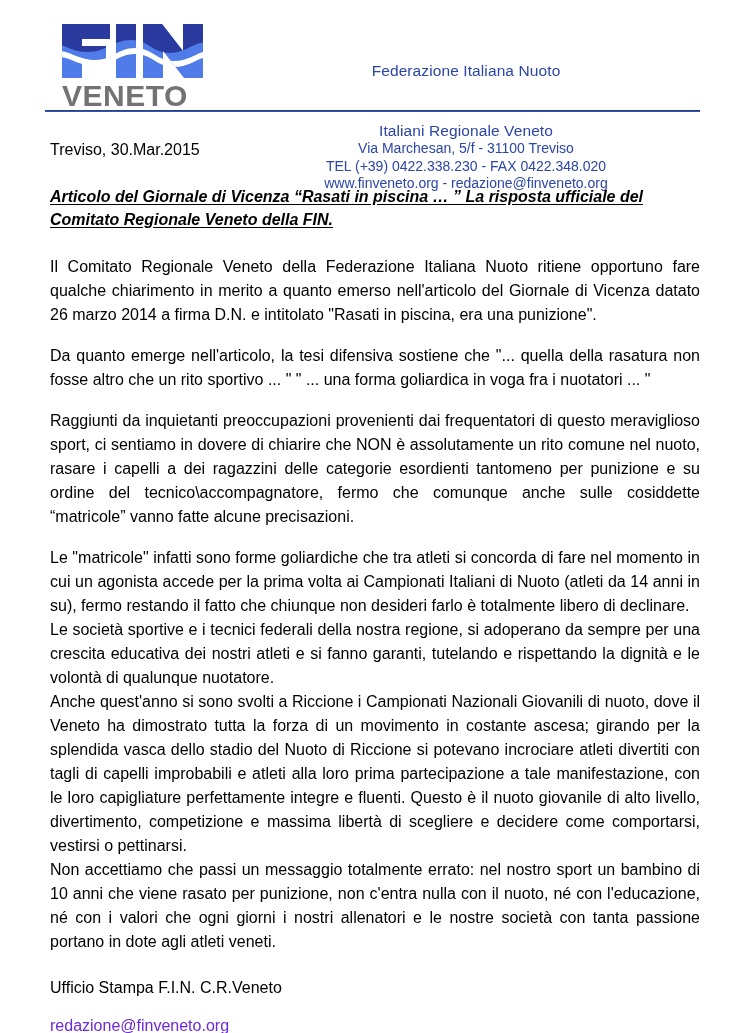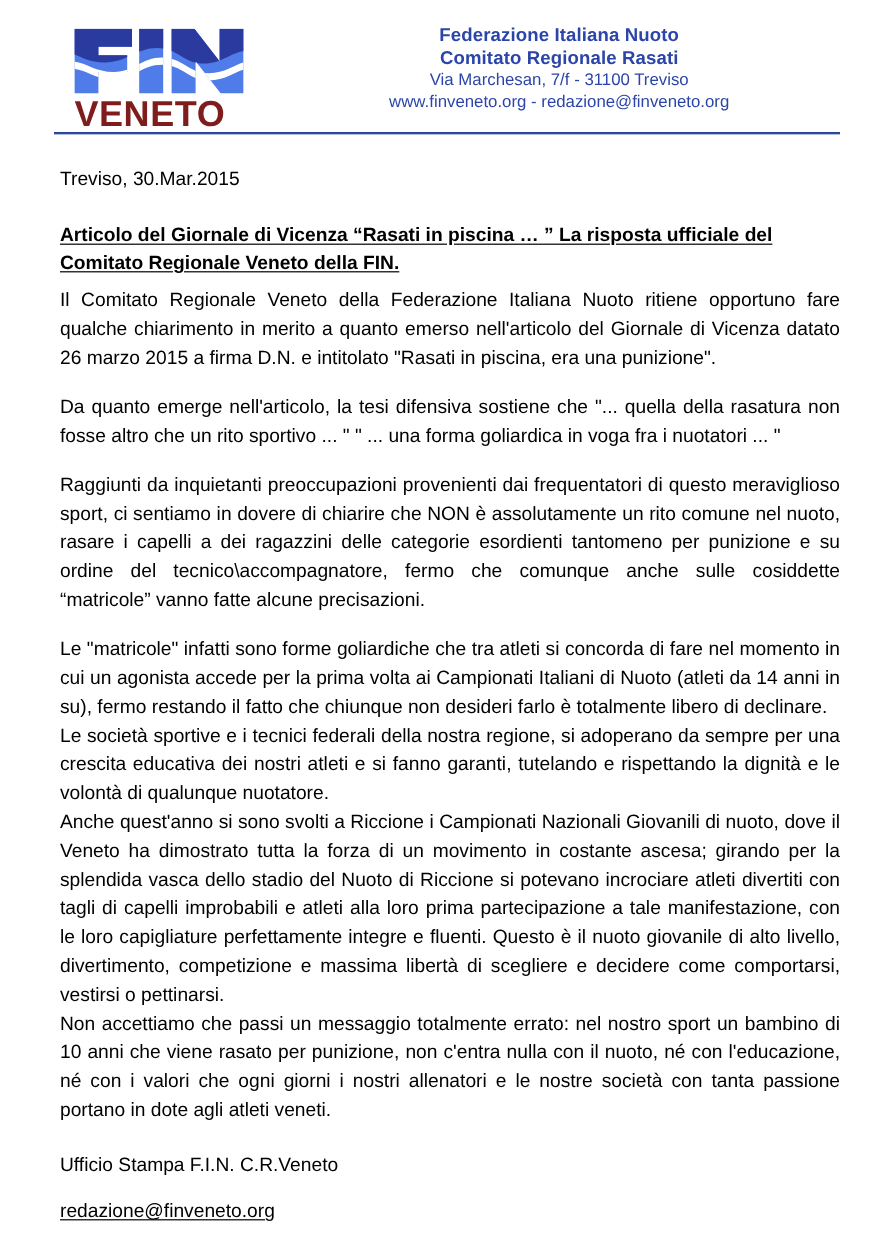--- a/index.html
+++ b/index.html
@@ -40,39 +40,40 @@
     height: 58px;
   }
   .logo-veneto {
     display: block;
     margin-top: 1px;
     margin-left: 4px;
     font-family: "Liberation Sans", sans-serif;
     font-weight: bold;
     font-size: 30px;
     letter-spacing: 0.5px;
-    color: #7f1d1d;
+    color: #737373;
     line-height: 1;
   }
 
   .org-block {
     flex: 1 1 auto;
     text-align: center;
     color: #2b45a8;
     padding-top: 6px;
     padding-right: 26px;
   }
   .org-line {
     line-height: 1.24;
     white-space: nowrap;
   }
   .org-line.strong {
-    font-weight: bold;
+    font-weight: normal;
     font-size: 15.5px;
     letter-spacing: 0.1px;
+    margin-top: 41px;
   }
   .org-line.plain {
     font-size: 14px;
   }
 
   .rule {
     margin: 6px 30px 0 45px;
     height: 2px;
     background: #3355aa;
     border-top: 1px solid #24408f;
@@ -86,39 +87,40 @@
     line-height: 1.5;
   }
   .date-line {
     margin-bottom: 24px;
   }
   .subject-line {
     margin-bottom: 25px;
   }
   .doc-title {
     font-weight: bold;
+    font-style: italic;
     text-decoration: underline;
     text-underline-offset: 2px;
-    margin-bottom: 8px;
+    margin-bottom: 24px;
     line-height: 1.42;
   }
   p.para {
     margin: 0 0 17px 0;
     text-align: justify;
     line-height: 1.5;
   }
   p.para.tight {
     margin-bottom: 0;
   }
   .sig-name {
     margin-top: 22px;
     margin-bottom: 14px;
   }
   .sig-email {
-    color: #000000;
+    color: #6d28d9;
     text-decoration: underline;
     text-underline-offset: 2px;
   }
 </style>
 </head>
 <body>
 
 <div class="page">
 
   <div class="letterhead">
@@ -139,36 +141,37 @@
           <rect x="0" y="0" width="304" height="116" fill="#4f7ce8"></rect>
           <path d="M0 0 L304 0 L304 40 C268 40 258 62 224 62 C190 62 180 36 146 36 C112 36 96 60 58 60 C30 60 16 48 0 44 Z" fill="#2a3a9e"></path>
           <path d="M0 58 C26 58 40 76 74 76 C108 76 120 52 154 52 C188 52 198 78 232 78 C266 78 278 58 304 58 L304 70 C278 70 266 90 232 90 C198 90 188 64 154 64 C120 64 108 88 74 88 C40 88 26 70 0 70 Z" fill="#ffffff"></path>
         </g>
       </svg>
       <span class="logo-veneto">VENETO</span>
     </div>
 
     <div class="org-block">
       <div class="org-line strong">Federazione Italiana Nuoto</div>
-      <div class="org-line strong">Comitato Regionale Rasati</div>
-      <div class="org-line plain">Via Marchesan, 7/f - 31100 Treviso</div>
+      <div class="org-line strong">Italiani Regionale Veneto</div>
+      <div class="org-line plain">Via Marchesan, 5/f - 31100 Treviso</div>
+      <div class="org-line plain">TEL (+39) 0422.338.230 - FAX 0422.348.020</div>
       <div class="org-line plain">www.finveneto.org - redazione@finveneto.org</div>
     </div>
   </div>
 
   <div class="rule"></div>
 
   <div class="content">
 
     <div class="date-line">Treviso, 30.Mar.2015</div>
 
 
     <div class="doc-title">Articolo del Giornale di Vicenza “Rasati in piscina … ” La risposta ufficiale del Comitato Regionale Veneto della FIN.</div>
 
-    <p class="para">Il Comitato Regionale Veneto della Federazione Italiana Nuoto ritiene opportuno fare qualche chiarimento in merito a quanto emerso nell'articolo del Giornale di Vicenza datato 26 marzo 2015 a firma D.N. e intitolato "Rasati in piscina, era una punizione".</p>
+    <p class="para">Il Comitato Regionale Veneto della Federazione Italiana Nuoto ritiene opportuno fare qualche chiarimento in merito a quanto emerso nell'articolo del Giornale di Vicenza datato 26 marzo 2014 a firma D.N. e intitolato "Rasati in piscina, era una punizione".</p>
     <p class="para">Da quanto emerge nell'articolo, la tesi difensiva sostiene che "... quella della rasatura non fosse altro che un rito sportivo ... " " ... una forma goliardica in voga fra i nuotatori ... "</p>
     <p class="para">Raggiunti da inquietanti preoccupazioni provenienti dai frequentatori di questo meraviglioso sport, ci sentiamo in dovere di chiarire che NON è assolutamente un rito comune nel nuoto, rasare i capelli a dei ragazzini delle categorie esordienti tantomeno per punizione e su ordine del tecnico\accompagnatore, fermo che comunque anche sulle cosiddette “matricole” vanno fatte alcune precisazioni.</p>
     <p class="para tight">Le "matricole" infatti sono forme goliardiche che tra atleti si concorda di fare nel momento in cui un agonista accede per la prima volta ai Campionati Italiani di Nuoto (atleti da 14 anni in su), fermo restando il fatto che chiunque non desideri farlo è totalmente libero di declinare.</p>
     <p class="para tight">Le società sportive e i tecnici federali della nostra regione, si adoperano da sempre per una crescita educativa dei nostri atleti e si fanno garanti, tutelando e rispettando la dignità e le volontà di qualunque nuotatore.</p>
     <p class="para tight">Anche quest'anno si sono svolti a Riccione i Campionati Nazionali Giovanili di nuoto, dove il Veneto ha dimostrato tutta la forza di un movimento in costante ascesa; girando per la splendida vasca dello stadio del Nuoto di Riccione si potevano incrociare atleti divertiti con tagli di capelli improbabili e atleti alla loro prima partecipazione a tale manifestazione, con le loro capigliature perfettamente integre e fluenti. Questo è il nuoto giovanile di alto livello, divertimento, competizione e massima libertà di scegliere e decidere come comportarsi, vestirsi o pettinarsi.</p>
     <p class="para">Non accettiamo che passi un messaggio totalmente errato: nel nostro sport un bambino di 10 anni che viene rasato per punizione, non c'entra nulla con il nuoto, né con l'educazione, né con i valori che ogni giorni i nostri allenatori e le nostre società con tanta passione portano in dote agli atleti veneti.</p>
 
     <div class="sig-name">Ufficio Stampa F.I.N. C.R.Veneto</div>
     <a class="sig-email" href="#">redazione@finveneto.org</a>
   </div>

